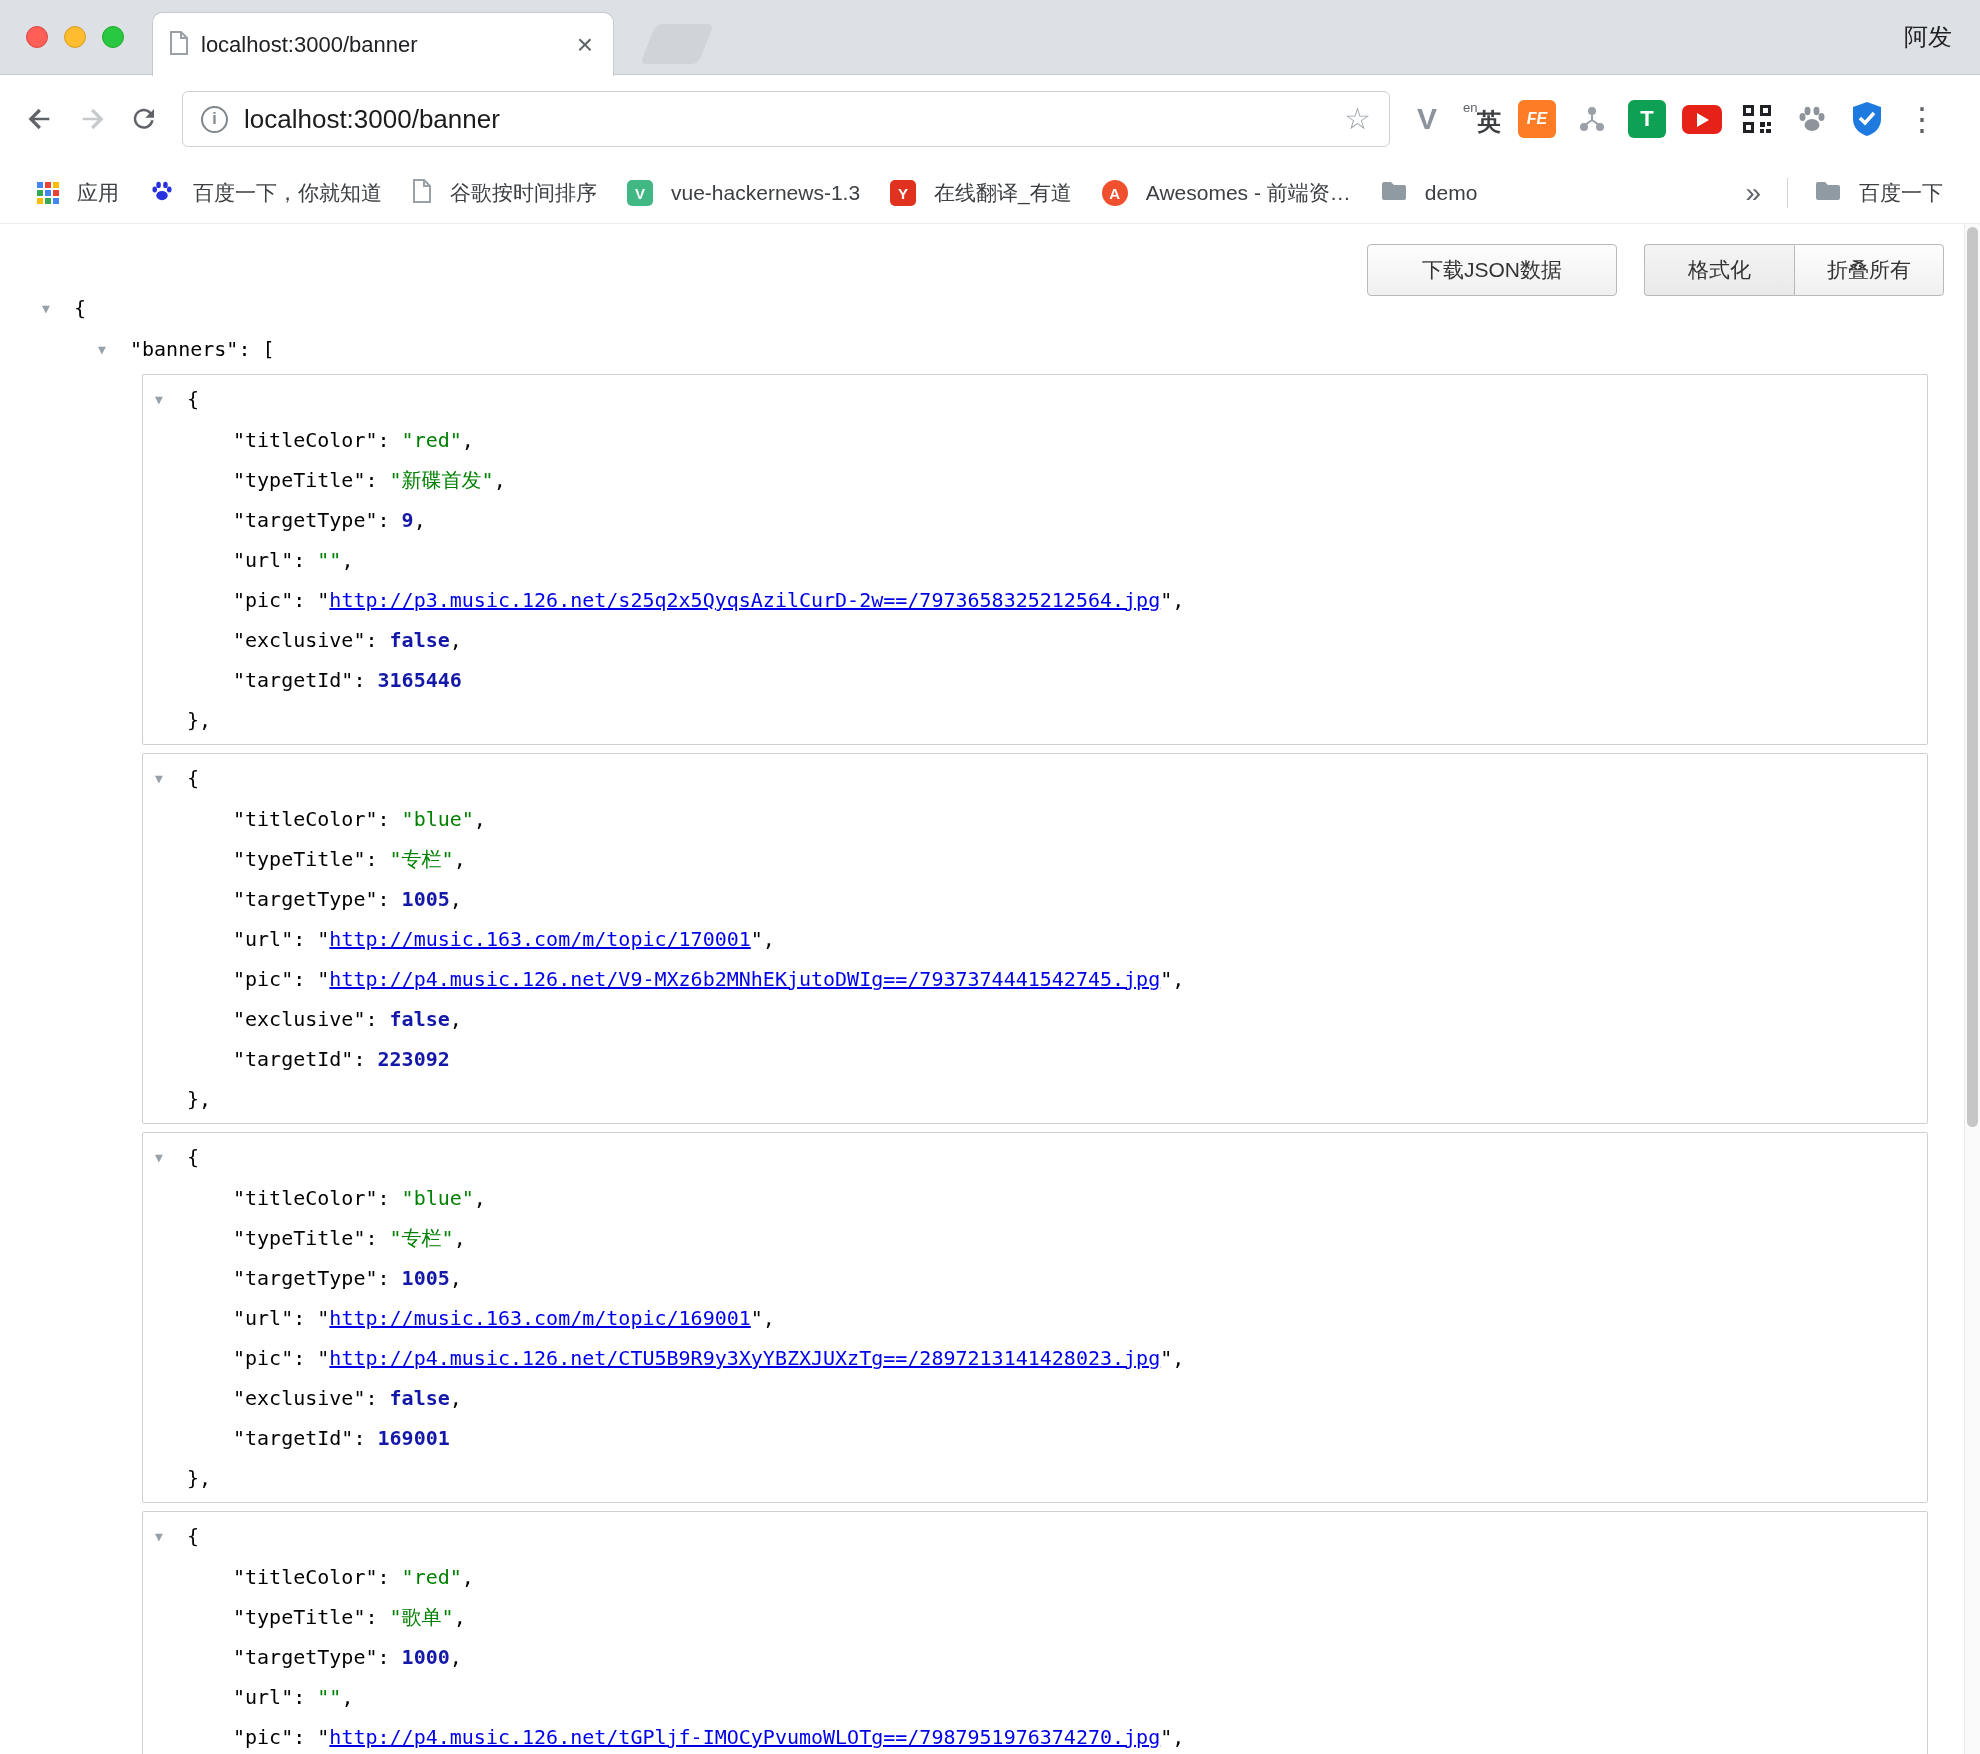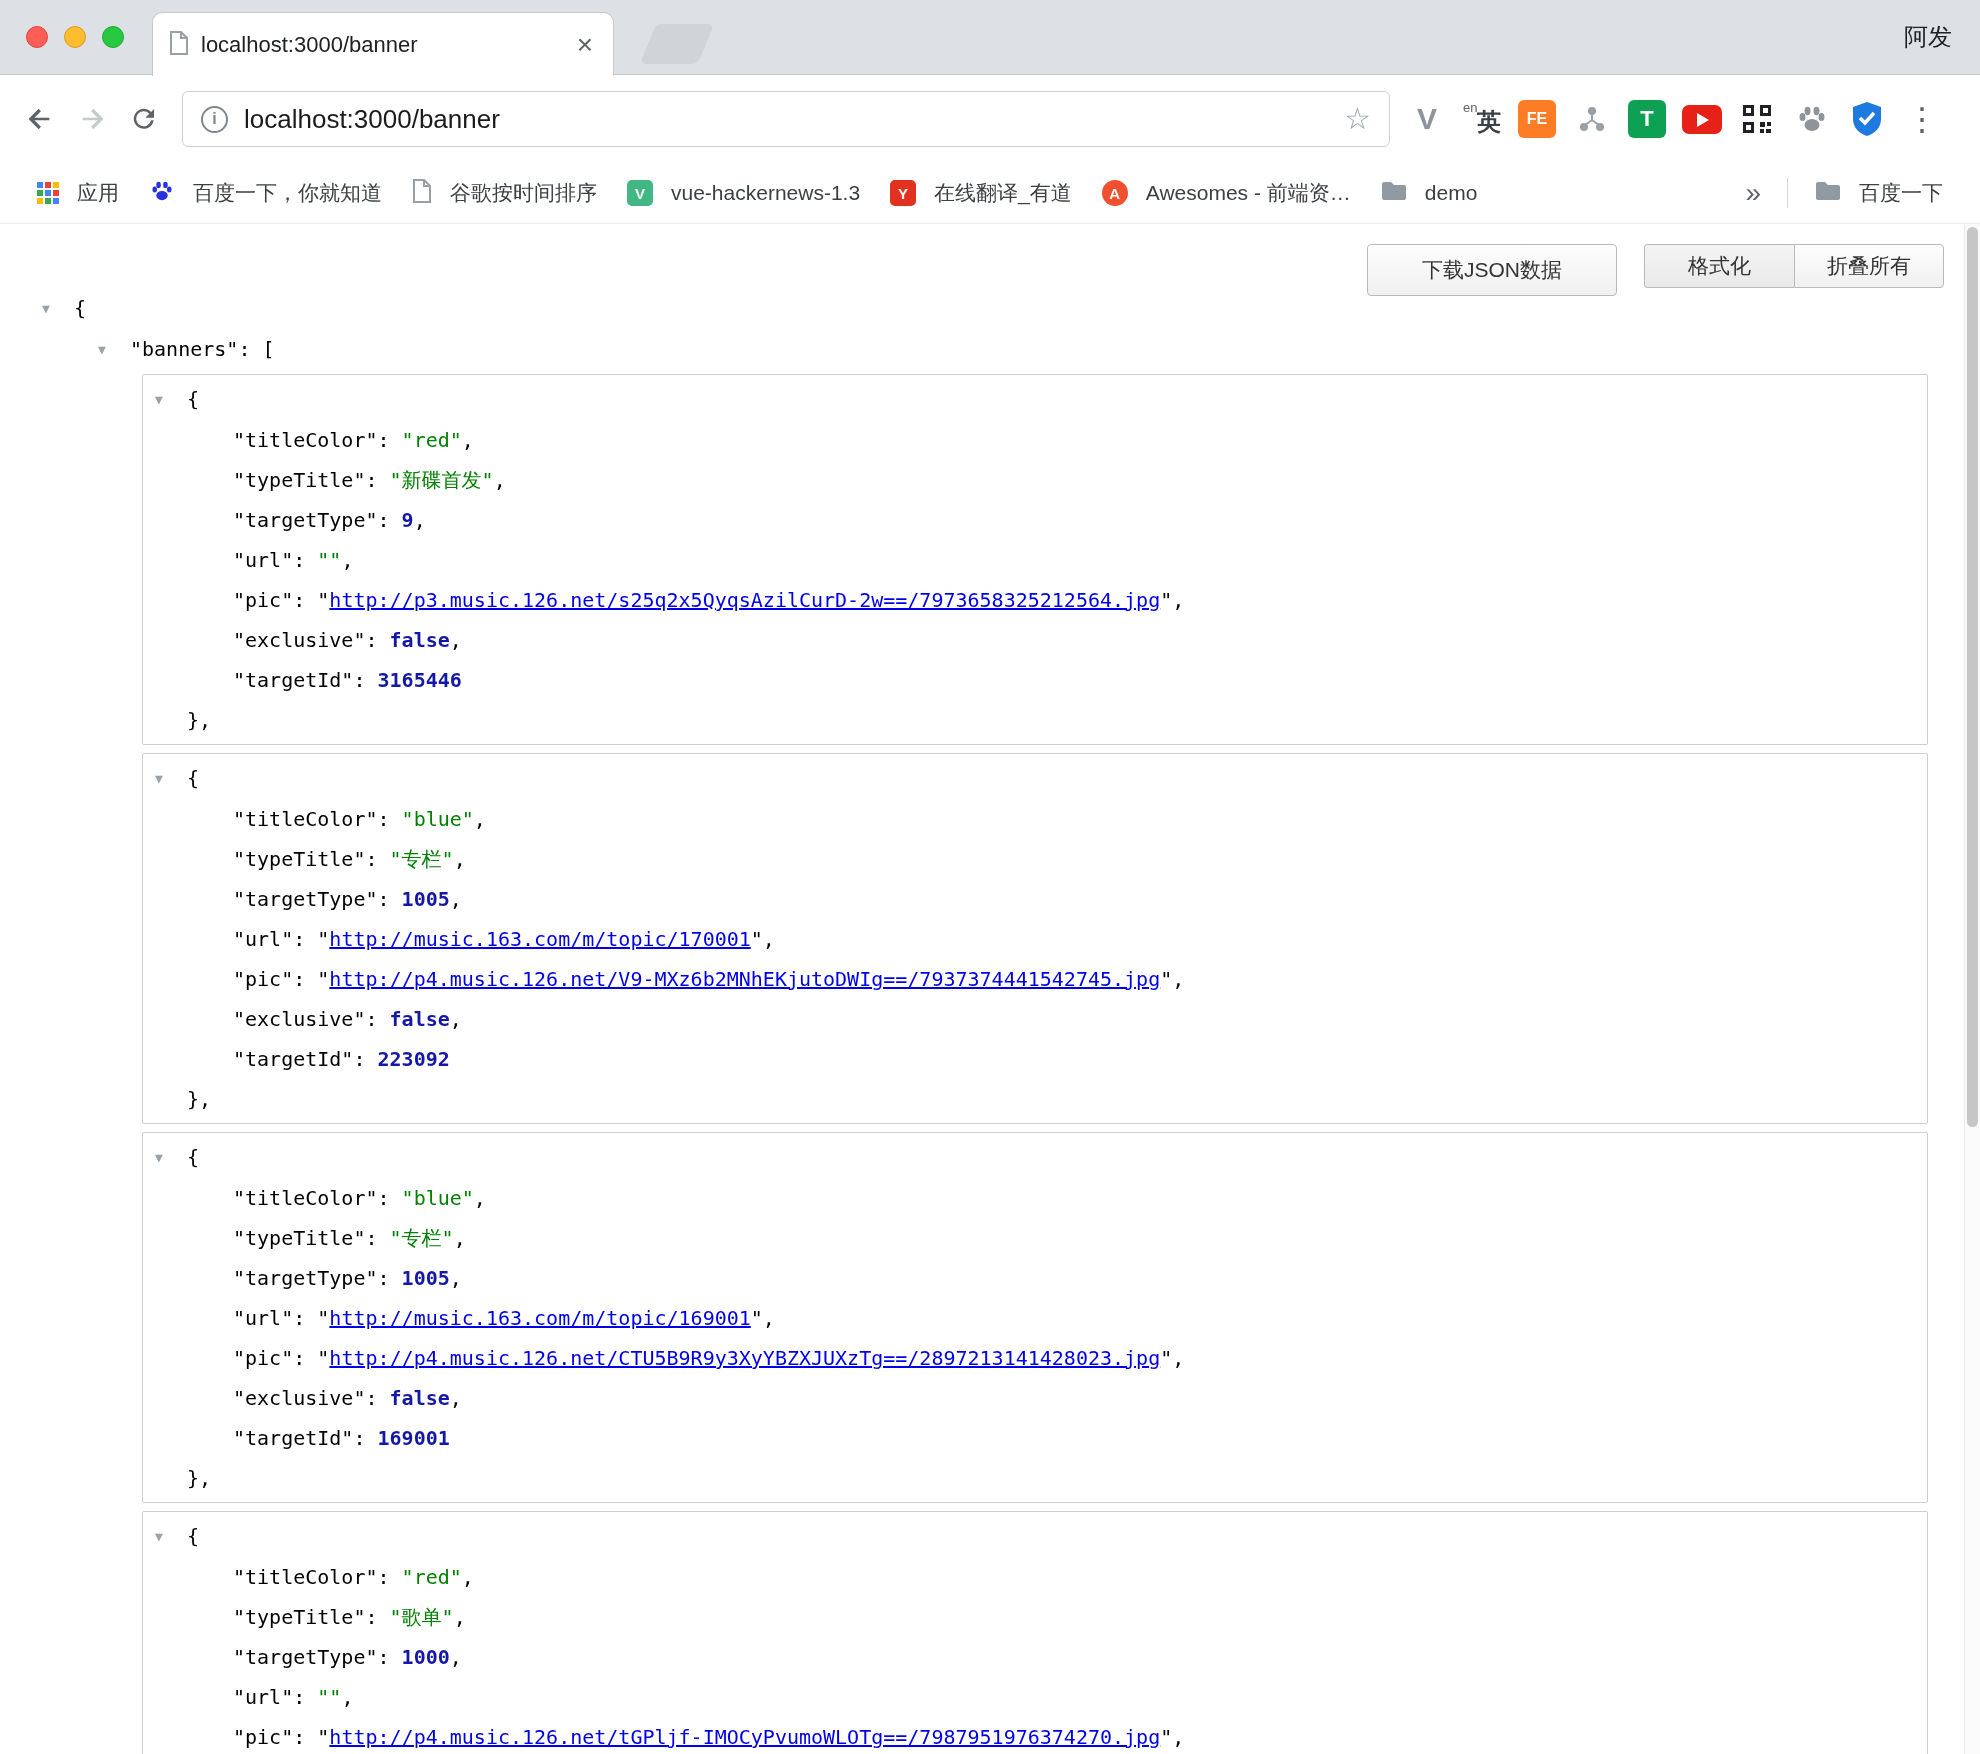--- a/index.html
+++ b/index.html
@@ -32,21 +32,21 @@
     font-size:16px; font-weight:700; display:flex; align-items:center; justify-content:center; }
   .url { font-size:26px; color:#1b1b1b; }
   .star { margin-left:auto; font-size:30px; color:#9aa0a6; line-height:1; }
   .extbar { display:flex; align-items:center; margin-left:14px; gap:9px; }
   .ext { width:46px; height:46px; display:flex; align-items:center; justify-content:center; position:relative; }
   .icon-v { font-size:30px; font-weight:700; color:#8d939c; }
   .icon-en-box { width:38px; height:38px; position:relative; }
   .icon-en-main { position:absolute; right:0; bottom:0; font-size:24px; color:#3c4043; font-weight:700; }
   .icon-en-sub { position:absolute; left:0; top:0; font-size:13px; color:#5f6368; }
   .sq { border-radius:6px; color:#fff; font-weight:700; display:flex; align-items:center; justify-content:center; }
-  .icon-fe { width:38px; height:38px; background:#ff7c26; font-size:16px; }
+  .icon-fe { width:38px; height:38px; background:#ff7c26; font-size:16px;font-style:italic; }
   .icon-t { width:38px; height:38px; background:#0fa153; font-size:22px; }
   .icon-yt { width:40px; height:29px; background:#e62117; border-radius:7px; position:relative; }
   .icon-yt::after { content:""; position:absolute; left:15px; top:8px; border-left:12px solid #fff;
     border-top:7px solid transparent; border-bottom:7px solid transparent; }
   .menu-dots { font-size:32px; color:#5f6368; }
 
   
   .bookmarks { height:61px; background:#fff; border-bottom:1px solid #ededed;
     display:flex; align-items:center; padding:0 24px; gap:4px; }
   .bm { display:flex; align-items:center; gap:18px; padding:6px 13px; border-radius:4px;
@@ -67,21 +67,21 @@
   .chevron { font-size:28px; color:#5f6368; padding:0 12px; }
   .bm-divider { width:1px; height:30px; background:#d4d4d4; margin:0 10px; }
 
   
   .content { position:relative; height:1530px; background:#fff; overflow:hidden; }
   .btn { position:absolute; top:20px; height:52px; font-size:21px; color:#333;
     background:linear-gradient(#fdfdfd,#f0f0f0); border:1px solid #b9b9b9; border-radius:4px;
     display:flex; align-items:center; justify-content:center; }
   .download { right:363px; width:250px; }
   .btn-group { position:absolute; top:20px; right:36px; display:flex; }
-  .gbtn { height:44px; width:150px; font-size:21px; color:#333; border:1px solid #b9b9b9;
+  .gbtn { height:52px; width:150px; font-size:21px; color:#333; border:1px solid #b9b9b9;
     display:flex; align-items:center; justify-content:center; }
   .gbtn.first { border-radius:4px 0 0 4px; background:linear-gradient(#f4f4f4,#e9e9e9); border-right:none; }
   .gbtn.last { border-radius:0 4px 4px 0; background:linear-gradient(#fdfdfd,#f0f0f0); }
 
   
   .jtree { position:absolute; top:64px; left:0; right:16px;
     font-family:"DejaVu Sans Mono", monospace; font-size:20px; line-height:40px; color:#1a1a1a; }
   .jline { white-space:nowrap; overflow:hidden; }
   .toggle { display:inline-block; width:32px; font-size:13px; color:#98a0a8; vertical-align:2px; cursor:pointer; }
   .root { padding-left:42px; }

